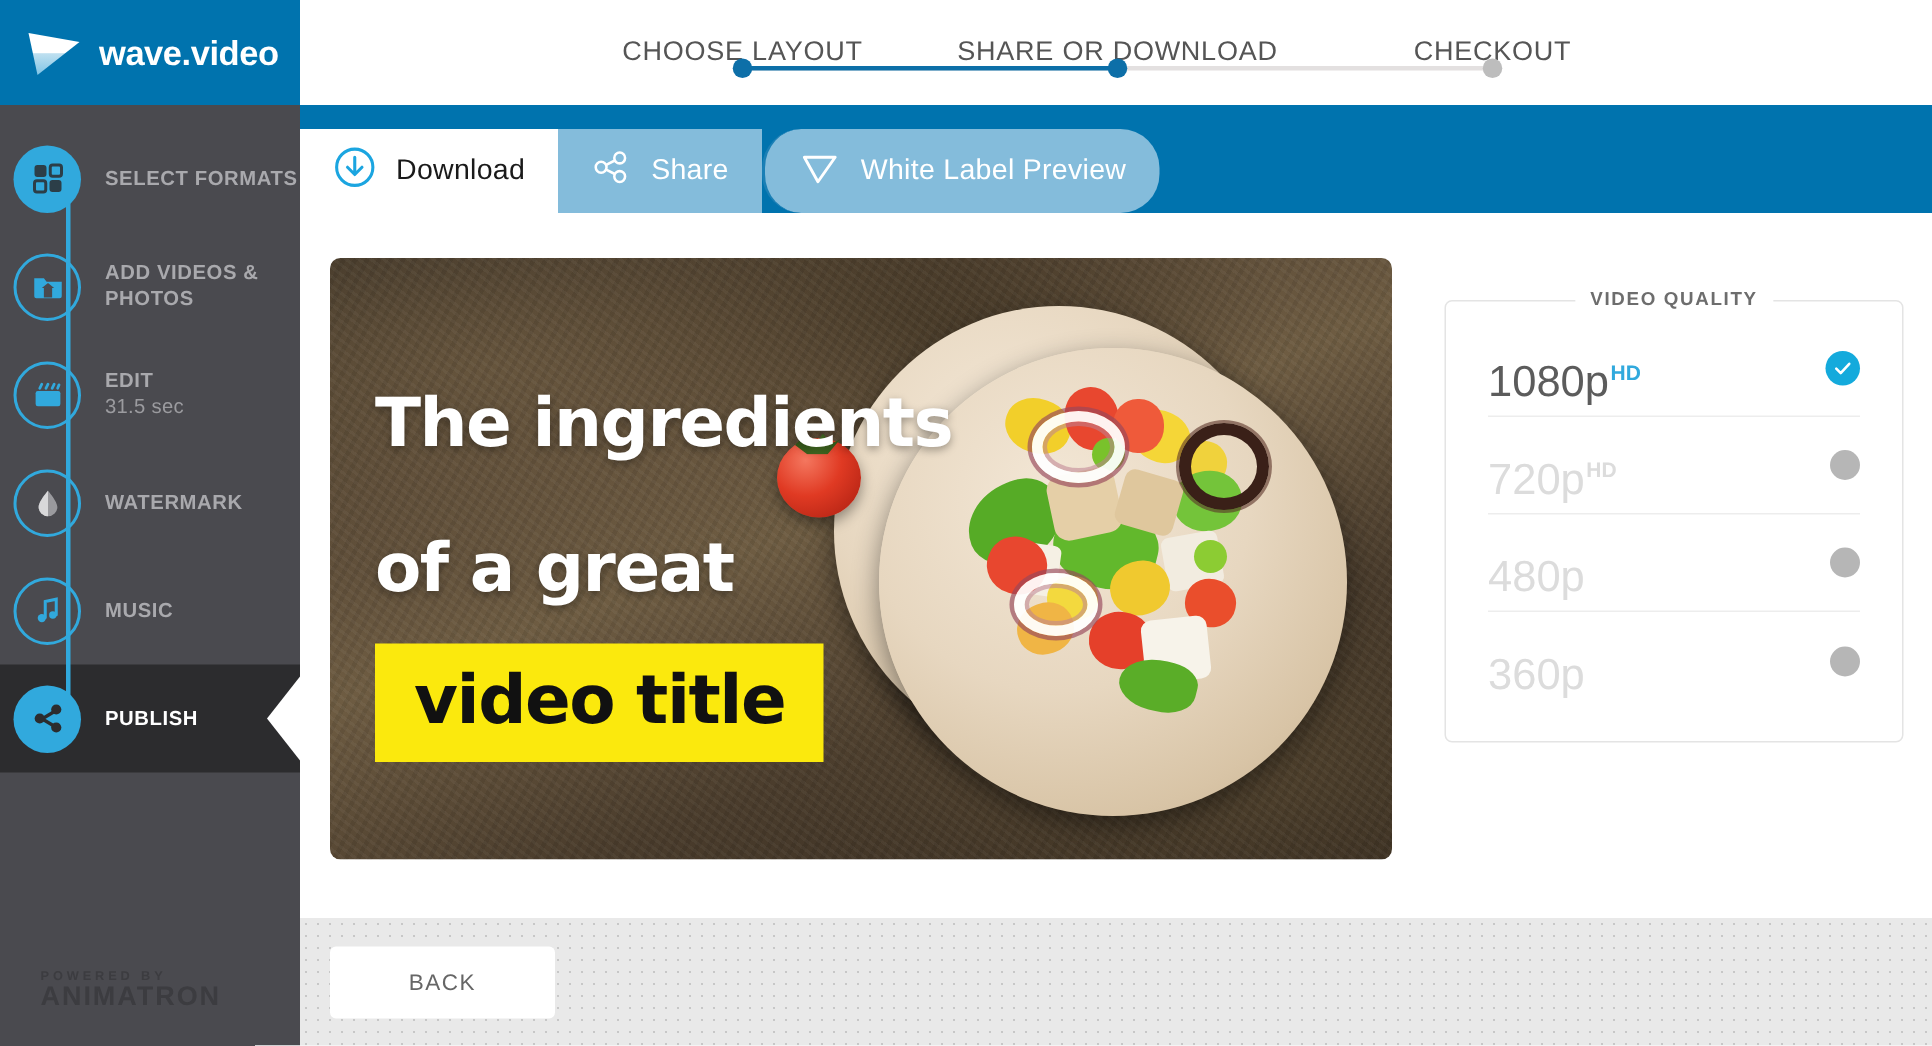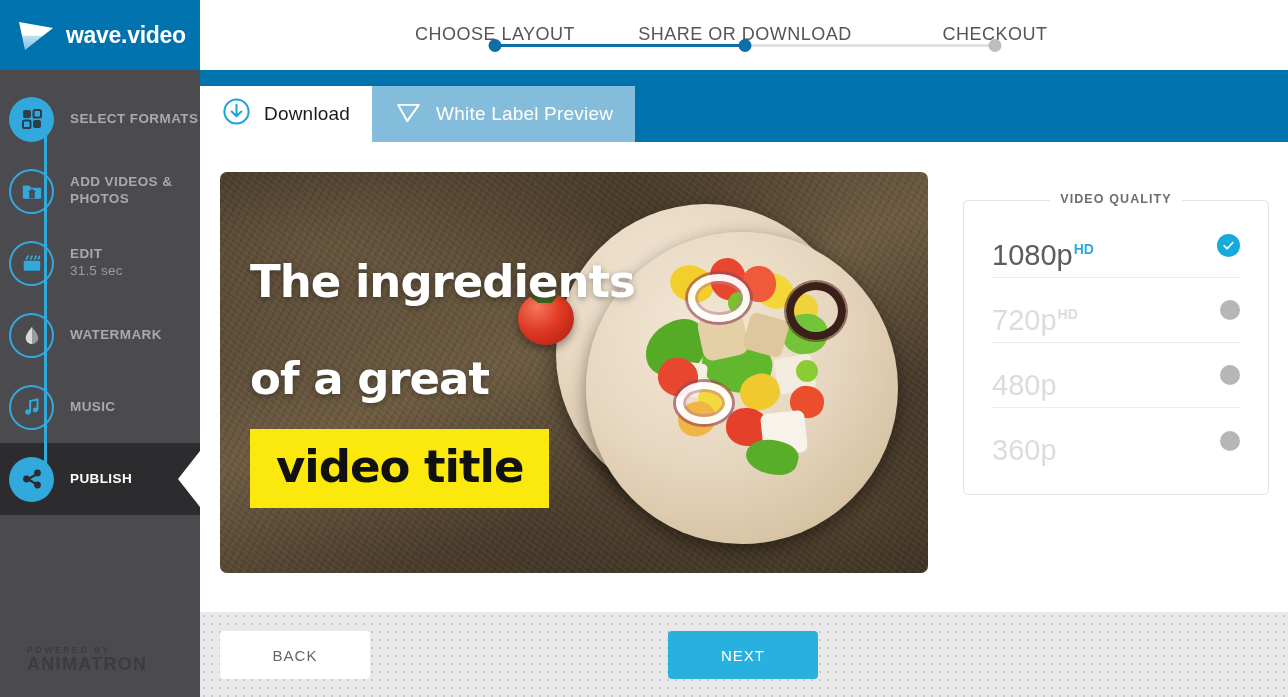--- a/index.html
+++ b/index.html
@@ -355,20 +355,34 @@
       <div class="tab active">
         <span>
           <svg width="29" height="29" viewBox="0 0 24 24">
             <circle cx="12" cy="12" r="10" fill="none" stroke="#1ba5e0" stroke-width="1.7"></circle>
             <path d="M12 6.5 V15.5 M8 12 L12 16 L16 12" fill="none" stroke="#1ba5e0" stroke-width="1.7" stroke-linecap="round" stroke-linejoin="round"></path>
           </svg>
         </span>
         <span>Download</span>
       </div>
 
+      <div class="tab inactive">
+        <span>
+          <svg width="27" height="27" viewBox="0 0 24 24">
+            <g stroke="#fff" stroke-width="1.5" fill="none">
+              <circle cx="6" cy="12" r="3.2"></circle>
+              <circle cx="17" cy="6.5" r="3.2"></circle>
+              <circle cx="17" cy="17.5" r="3.2"></circle>
+              <path d="M9 10.6 L14.1 8"></path>
+                <path d="M9 13.4 L14.1 16"></path>
+            </g>
+          </svg>
+        </span>
+        <span>Share</span>
+      </div>
 
       <div class="tab inactive">
         <span>
           <svg width="29" height="29" viewBox="0 0 24 24">
             <path d="M3.5 6.5 L20.5 6.5 L11 20 Z" fill="none" stroke="#fff" stroke-width="1.6" stroke-linejoin="round"></path>
           </svg>
         </span>
         <span>White Label Preview</span>
       </div>
     </div>
@@ -449,16 +463,15 @@
         <span class="q-name">
           <span>360p</span><span class="q-hd"></span>
         </span>
         <span class="q-radio"></span>
       </div>
     </section>
   </main>
 
   <div class="footer">
     <div class="btn btn-back">BACK</div>
-    <div class="btn btn-next">NEXT</div>
   </div>
 
 </div>
 
 </body></html>

